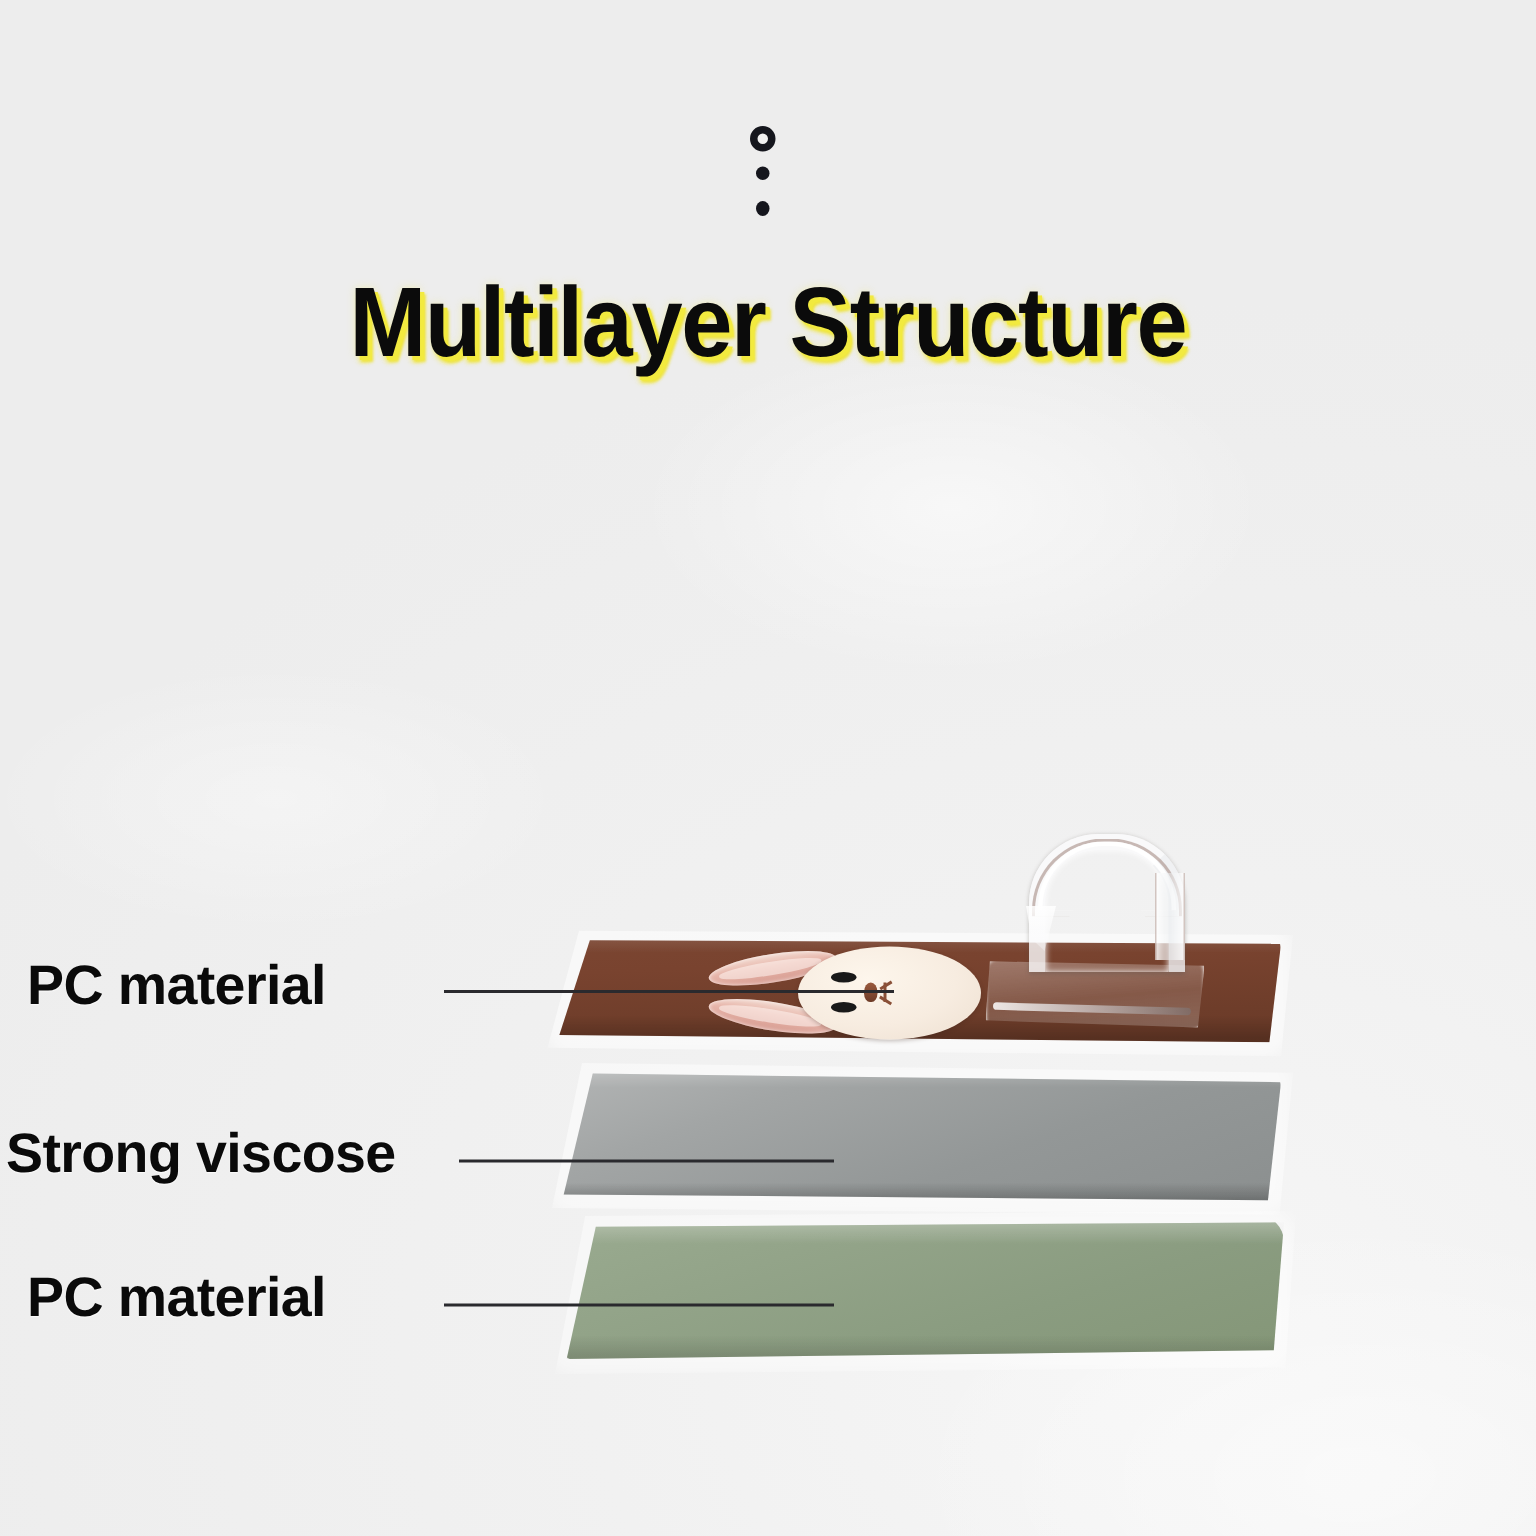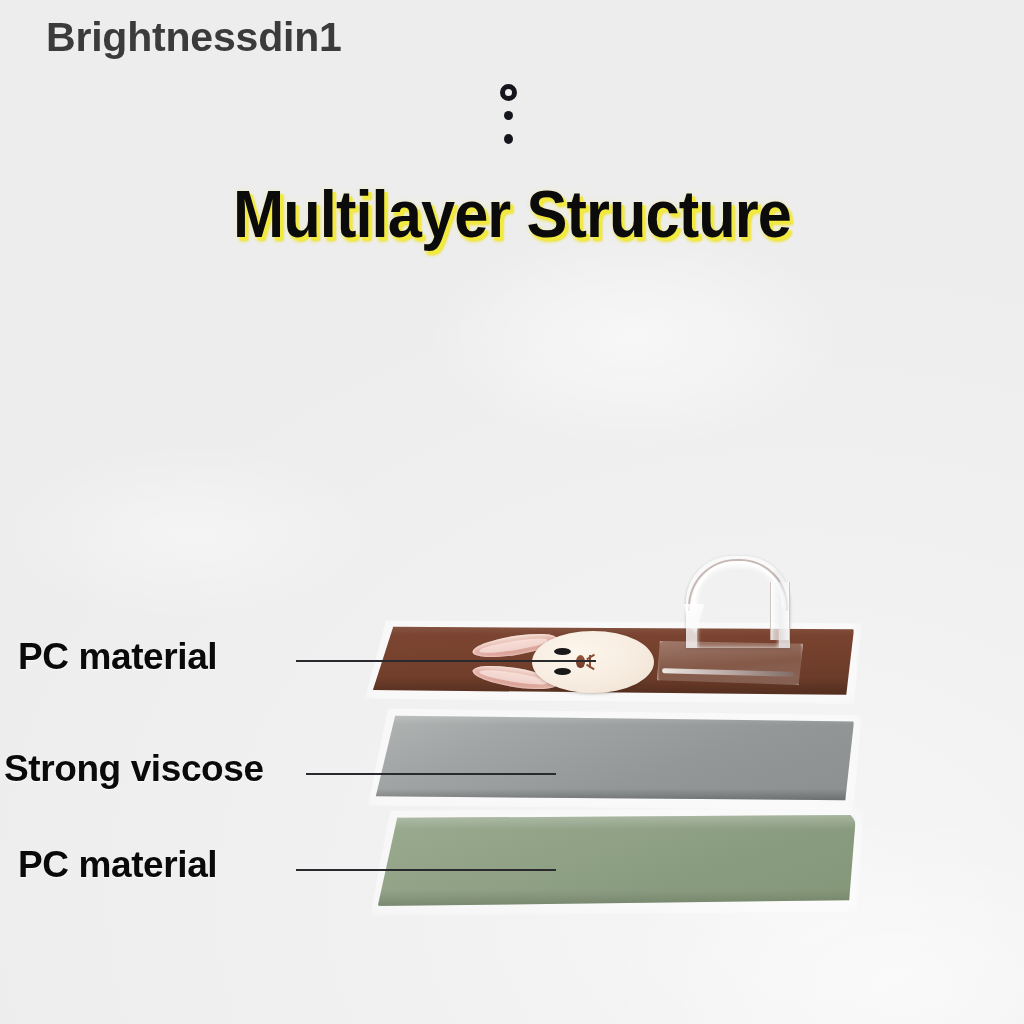--- a/index.html
+++ b/index.html
@@ -301,21 +301,20 @@
 
   .callout-3 { left:10px; top:848px; }
   .callout-3 .callout-label { left:8px; top:-4px; }
   .callout-3 .leader { left:286px; top:21px; width:260px; }
 </style>
 </head>
 <body>
 
 <div id="stage">
 
-  <div class="watermark">Brightnessdin1</div>
 
   <div class="dots">
     <div class="dot-ring"></div>
     <div class="dot-mid"></div>
     <div class="dot-small"></div>
   </div>
 
   <div class="title">Multilayer Structure</div>
 
   <div class="layers">

